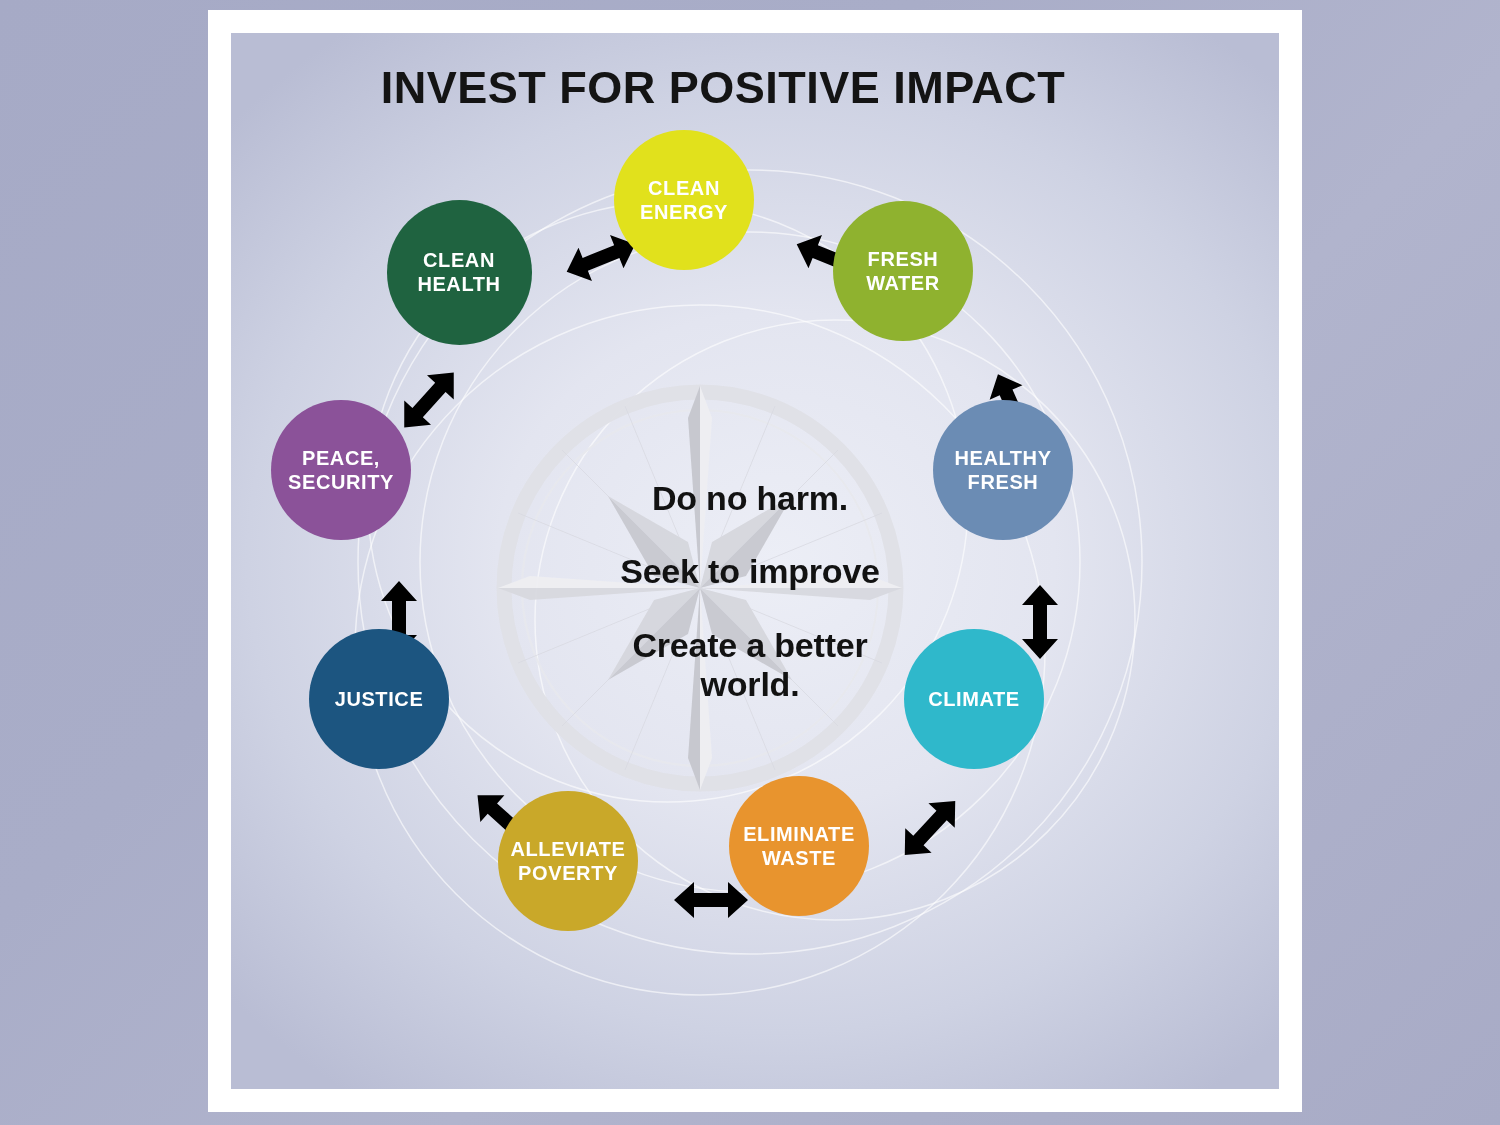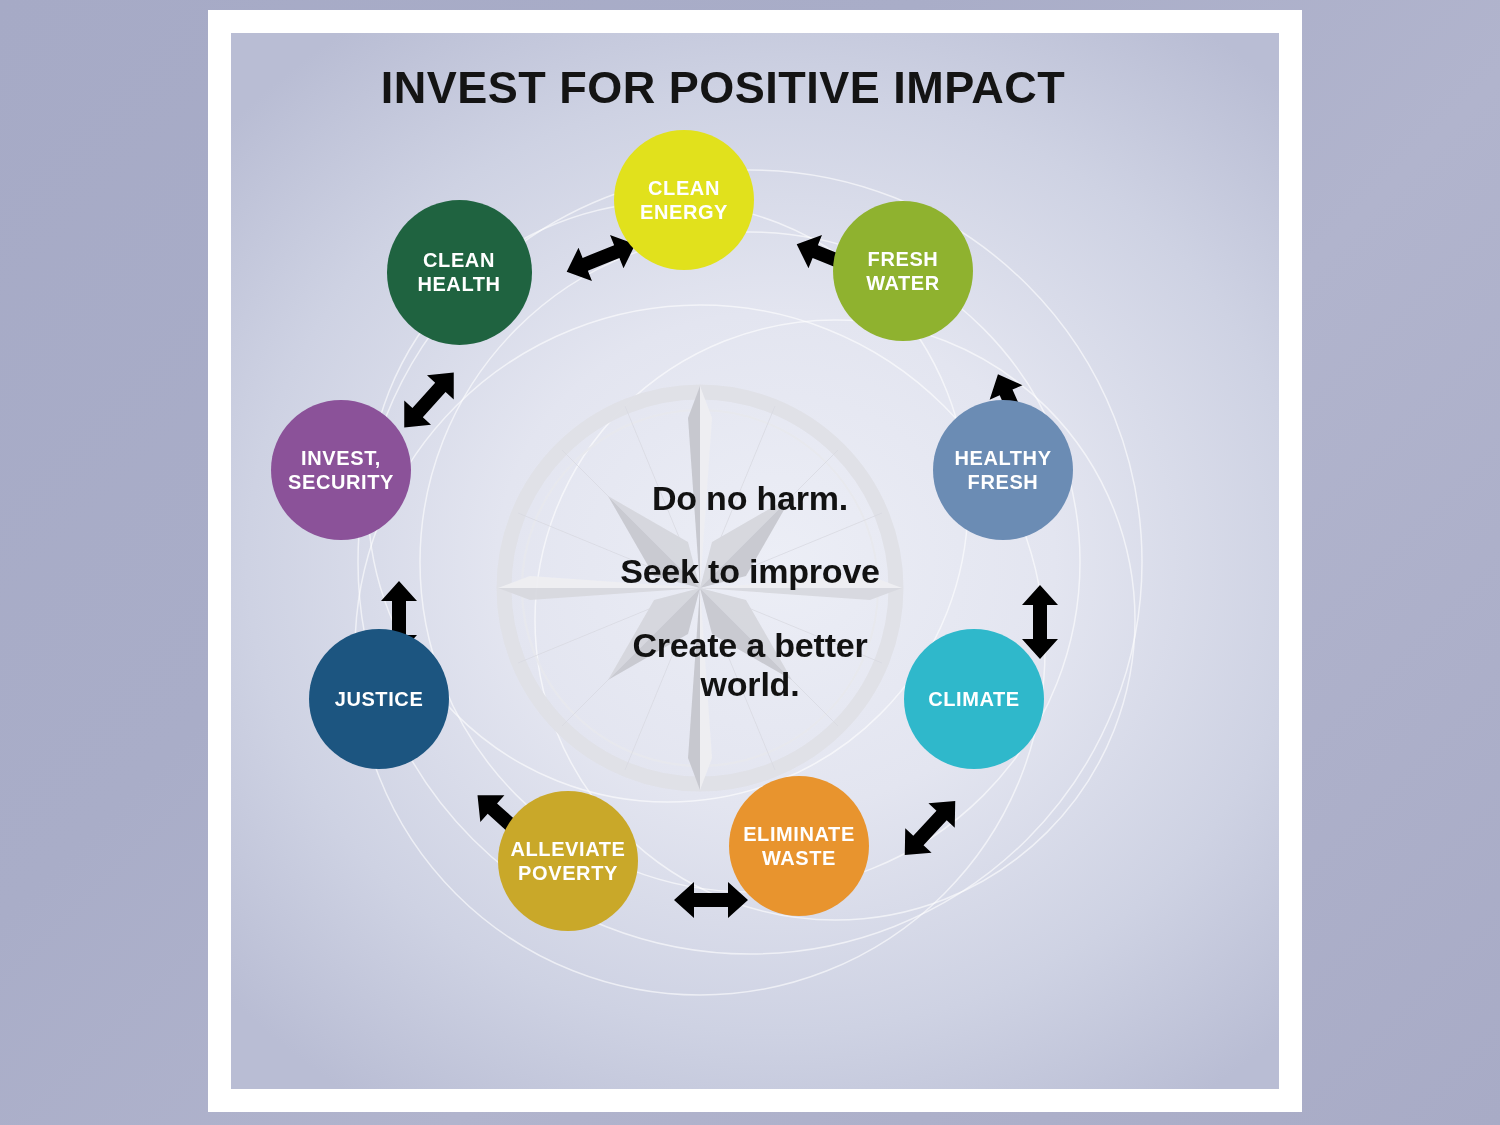--- a/index.html
+++ b/index.html
@@ -256,21 +256,21 @@
           <div>POVERTY</div>
         </div>
       </div>
       <div class="node" style="width: 140px; height: 140px; left: 309px; top: 629px; background: rgb(28, 85, 128);">
         <div>
           <div>JUSTICE</div>
         </div>
       </div>
       <div class="node" style="width: 140px; height: 140px; left: 271px; top: 400px; background: rgb(139, 82, 153);">
         <div>
-          <div>INVEST,</div>
+          <div>PEACE,</div>
           <div>SECURITY</div>
         </div>
       </div>
       <div class="node" style="width: 145px; height: 145px; left: 386.5px; top: 199.5px; background: rgb(31, 99, 64);">
         <div>
           <div>CLEAN</div>
           <div>HEALTH</div>
         </div>
       </div>
     </div>

